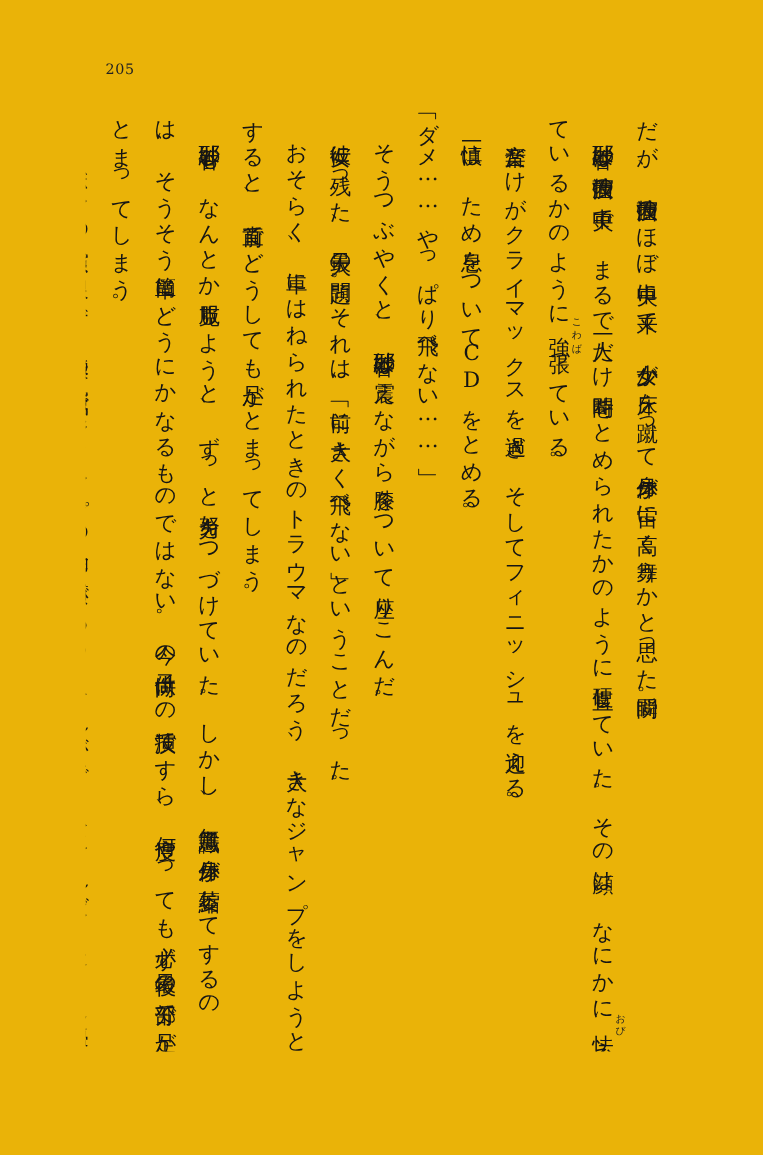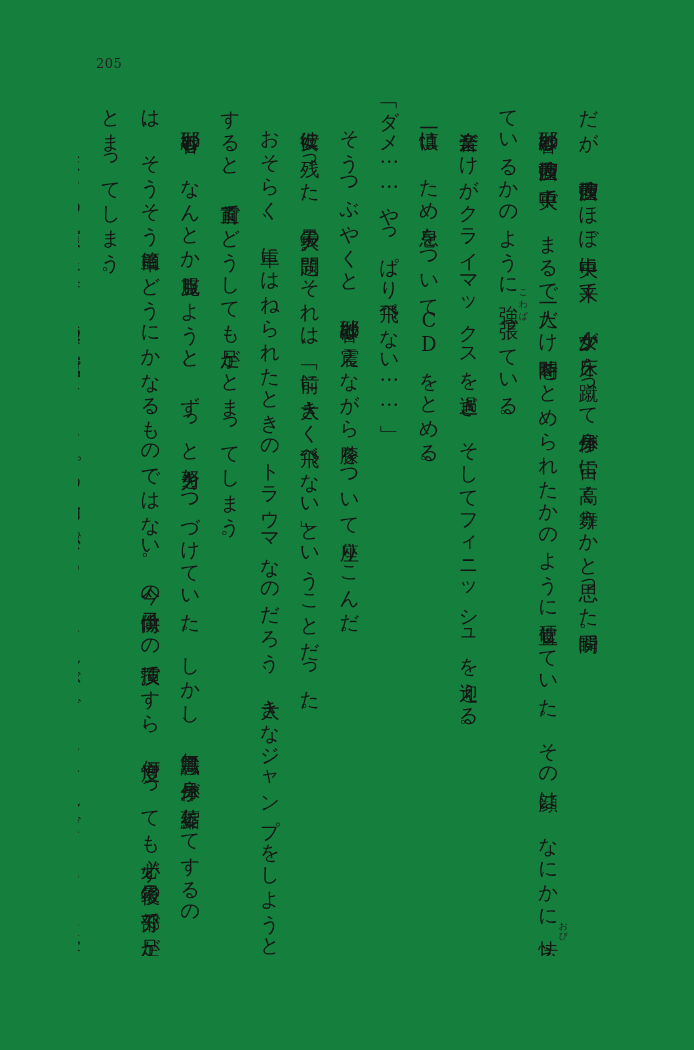--- a/index.html
+++ b/index.html
@@ -15,21 +15,21 @@
     color: #1a1a1a;
     overflow: hidden;
   }
 
   #page {
     position: absolute;
     left: 0;
     top: 0;
     width: 694px;
     height: 1050px;
-    background: #15803d;
+    background: #eab308;
   }
 
   
   #page-number {
     position: absolute;
     left: 96px;
     top: 56px;
     font-size: 13px;
     letter-spacing: 0.5px;
     color: #222;

